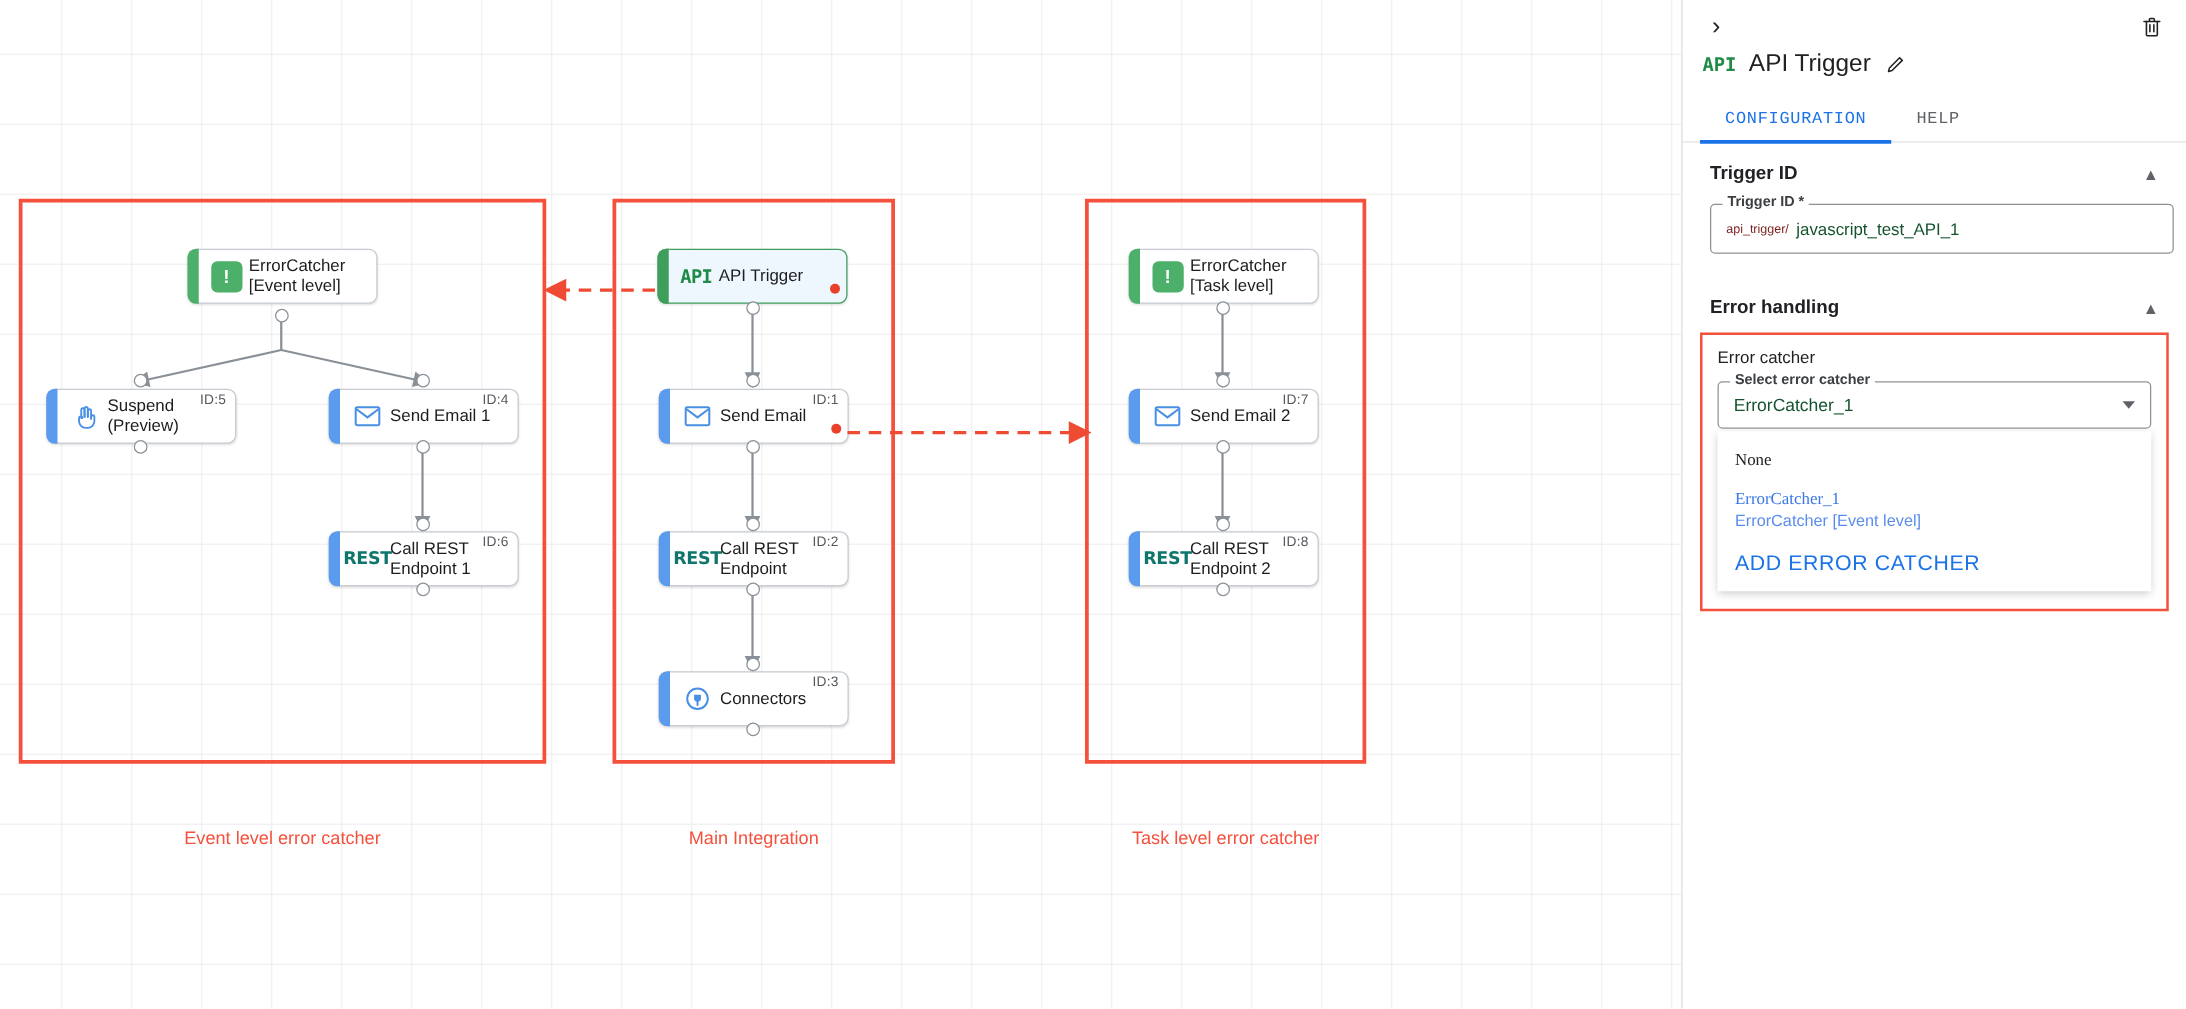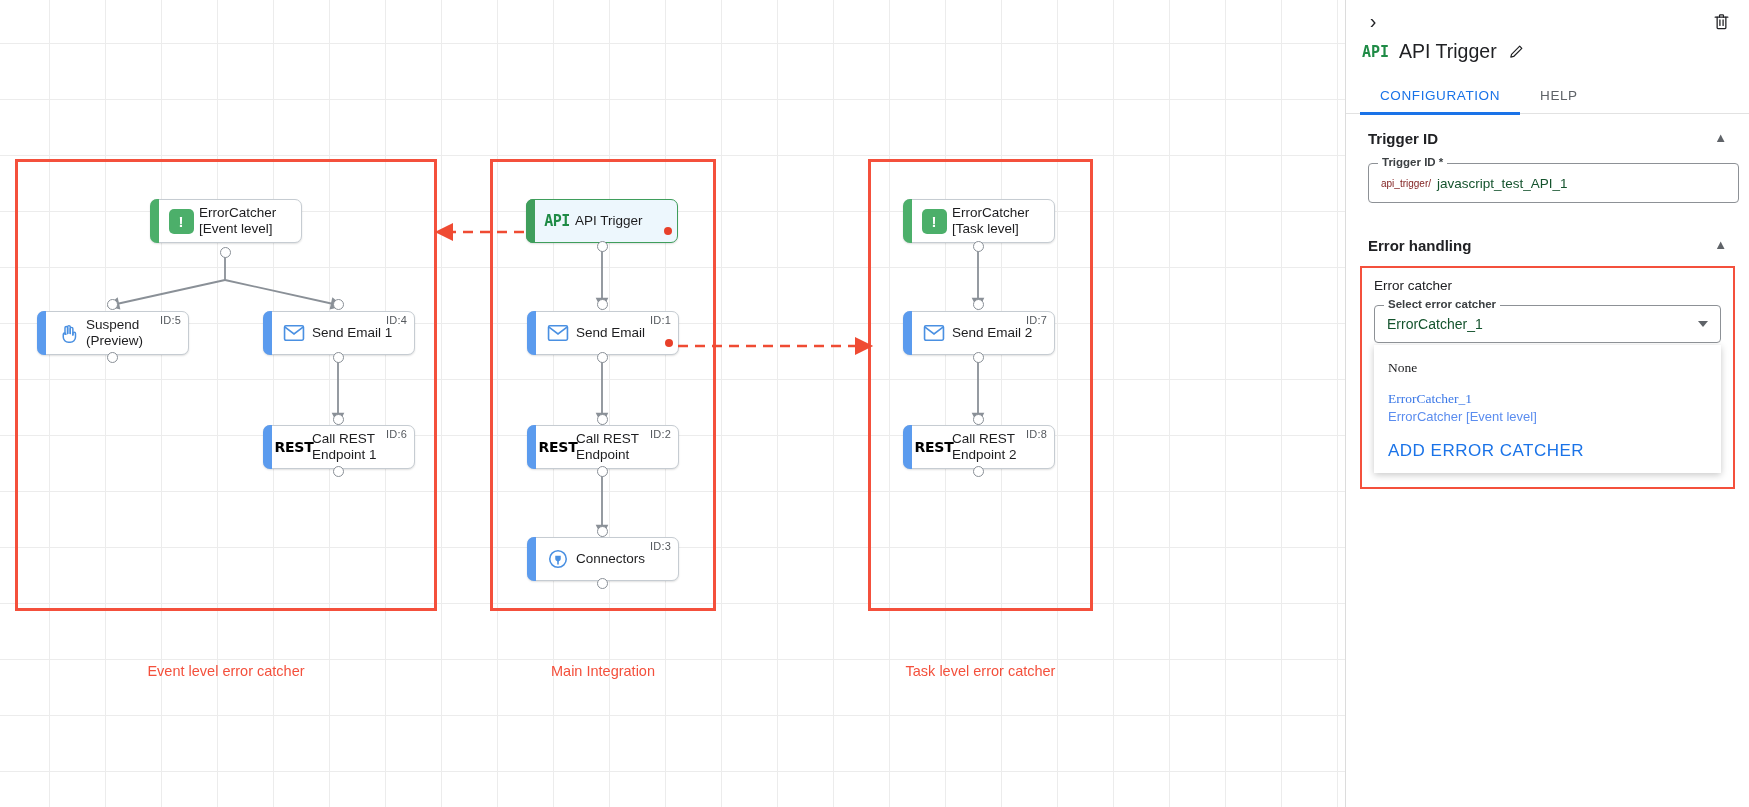--- a/index.html
+++ b/index.html
@@ -98,21 +98,21 @@
     display: flex; align-items: center; justify-content: center;
     color: #fff; font-size: 15px; font-weight: bold; line-height: 1;
   }
   .glyph-api {
     font-family: "DejaVu Sans Mono", monospace;
     font-weight: bold; font-size: 15px; color: #1f8b46;
     letter-spacing: -0.5px;
   }
   .glyph-rest {
     font-family: "DejaVu Sans", sans-serif;
-    font-weight: bold; font-size: 14px; color: #000000;
+    font-weight: bold; font-size: 14px; color: #0f766e;
     letter-spacing: -0.3px;
   }
 
   
   .port {
     position: absolute;
     width: 11px; height: 11px;
     border: 1.7px solid #8a9097;
     border-radius: 50%;
     background: #ffffff;
@@ -156,35 +156,36 @@
   .panel-title {
     font-size: 19.5px; color: #202124; font-weight: 400;
   }
   .edit-btn { width: 20px; height: 20px; cursor: pointer; display:flex;align-items:center;justify-content:center;}
 
   .tabs {
     display: flex;
     border-bottom: 1.5px solid #e2e2e2;
     padding-left: 14px;
     height: 34px;
+    font-family: Liberation Mono, monospace;
   }
   .tab {
     font-size: 13.5px;
     letter-spacing: .6px;
     color: #5f6368;
     padding: 0 20px;
     display: flex; align-items: center;
     cursor: pointer;
     border-bottom: 3px solid transparent;
     margin-bottom: -1.5px;
   }
   .tab.active { color: #1a73e8; border-bottom-color: #1a73e8; font-weight: 500;}
 
   .section-head {
-    display: flex; align-items: flex-start; justify-content: space-between;
+    display: flex; align-items: flex-end; justify-content: space-between;
     padding: 16px 22px 10px 22px;
     font-size: 15px; font-weight: bold; color: #202124;
     cursor: pointer;
   }
   .chev { color: #5f6368; font-size: 13px; }
 
   .field-wrap { padding: 6px 10px 18px 22px; }
   .outlined {
     position: relative;
     border: 1px solid #8d9196;

